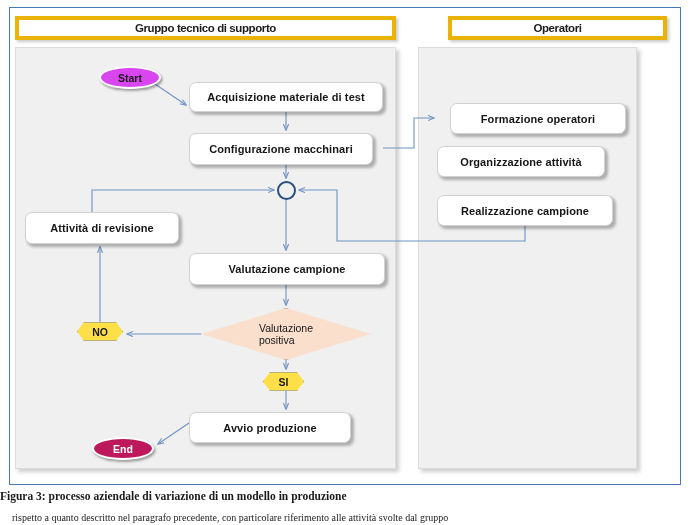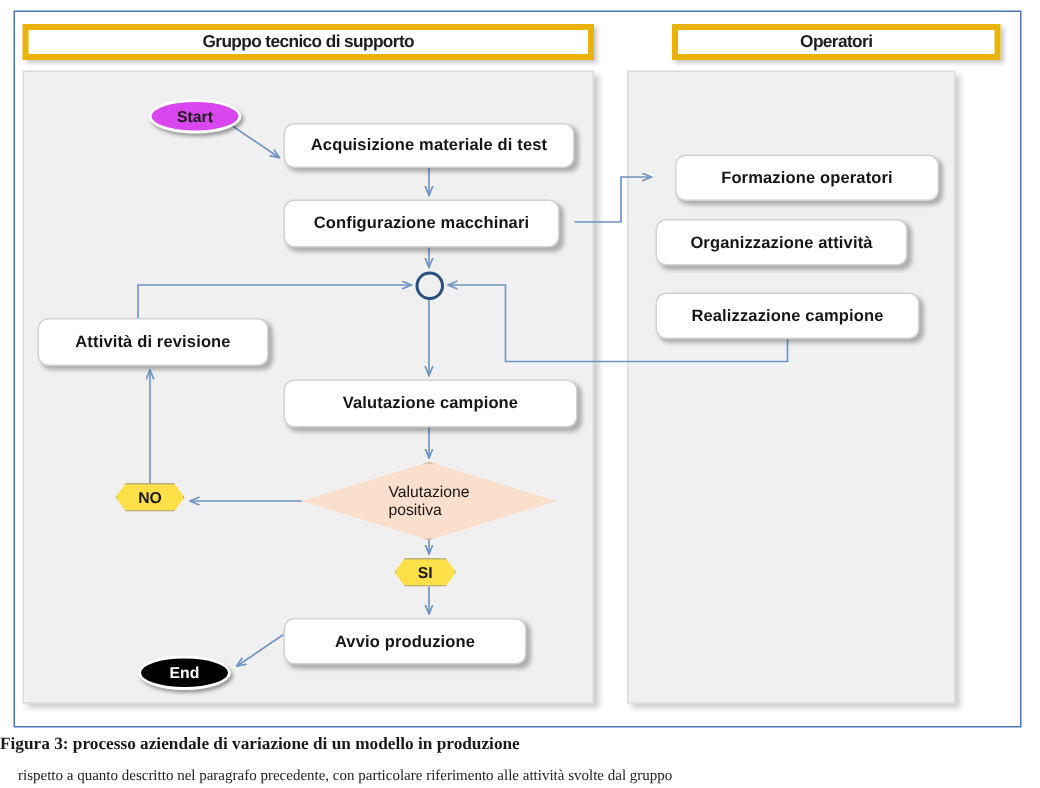--- a/index.html
+++ b/index.html
@@ -104,21 +104,21 @@
     color: #ffffff;
     box-shadow: 1.5px 2px 2.5px rgba(0,0,0,0.35);
   }
   #terminator-start {
     left: 99px; top: 66px; width: 62px; height: 23px;
     background: #d946ef;
     color: #1a1a1a;
   }
   #terminator-end {
     left: 92px; top: 437px; width: 62px; height: 23px;
-    background: #000000;
+    background: #be185d;
   }
 
   
   #decision-valutazione {
     position: absolute;
     left: 201px; top: 308px;
     width: 170px; height: 52px;
   }
   #decision-valutazione .diamond-shape {
     position: absolute;

